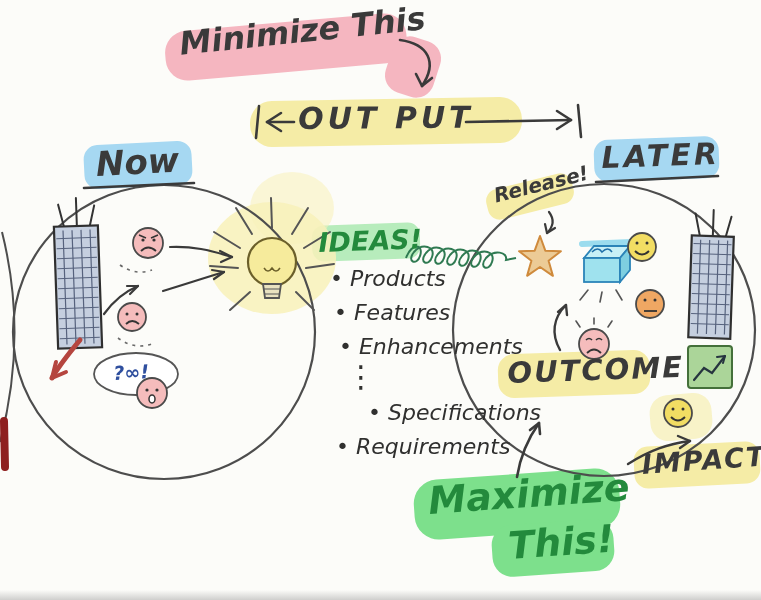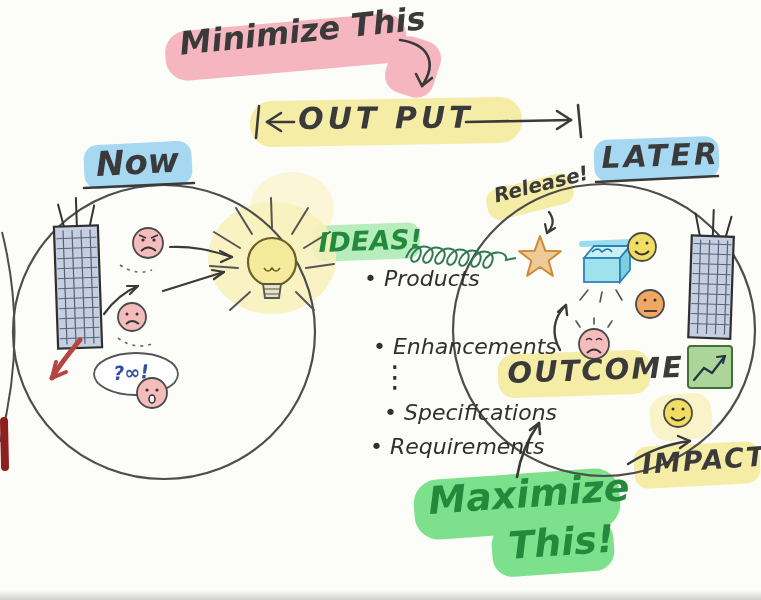--- a/index.html
+++ b/index.html
@@ -11,21 +11,21 @@
   .hl { position:absolute; z-index:1; }
   svg.ink { position:absolute; left:0; top:0; z-index:2; }
   .txt {
     position:absolute; z-index:3; white-space:nowrap;
     font-style:italic; font-weight:bold; color:#3a3a3a;
     transform-origin:left top; line-height:1;
   }
   .list-item {
     position:absolute; z-index:3; white-space:nowrap;
     font-style:italic; font-weight:normal; color:#30302f;
-    font-size:22px; line-height:1;margin-left:34px;
+    font-size:22px; line-height:1;
   }
   .green { color:#238a3c; }
   .edge-shadow {
     position:absolute; left:0; bottom:0; width:100%; height:10px; z-index:4;
     background:linear-gradient(to bottom, rgba(0,0,0,0), rgba(90,90,90,0.28));
   }
 </style>
 </head>
 <body>
 
@@ -212,23 +212,24 @@
 
   <div class="txt" style="left:298px;top:104px;font-size:30px;letter-spacing:4px;transform:rotate(-0.5deg);">OUT PUT</div>
 
   <div class="txt" style="left:95px;top:147px;font-size:34px;transform:rotate(-3deg);">Now</div>
 
   <div class="txt" style="left:601px;top:143px;font-size:30px;letter-spacing:3px;transform:rotate(-2deg);">LATER</div>
 
   <div class="txt green" style="left:318px;top:229px;font-size:27px;transform:rotate(-2deg);">IDEAS!</div>
 
   <div class="list-item" style="left:330px;top:268px;">• Products</div>
+  <div class="list-item" style="left:334px;top:302px;">• Features</div>
   <div class="list-item" style="left:339px;top:336px;">• Enhancements</div>
   <div class="list-item" style="left:346px;top:362px;font-size:30px;">⋮</div>
-  <div class="list-item" style="left:350px;top:402px;">• Specifications</div>
+  <div class="list-item" style="left:368px;top:402px;">• Specifications</div>
   <div class="list-item" style="left:336px;top:436px;">• Requirements</div>
 
   <div class="txt" style="left:492px;top:186px;font-size:20px;transform:rotate(-14deg);">Release!</div>
 
   <div class="txt" style="left:507px;top:359px;font-size:29px;letter-spacing:2px;transform:rotate(-2deg);">OUTCOME</div>
 
   <div class="txt" style="left:641px;top:451px;font-size:27px;letter-spacing:2px;transform:rotate(-4deg);">IMPACT</div>
 
   <div class="txt green" style="left:427px;top:482px;font-size:38px;transform:rotate(-4deg);">Maximize</div>
   <div class="txt green" style="left:507px;top:527px;font-size:38px;transform:rotate(-4deg);">This!</div>

